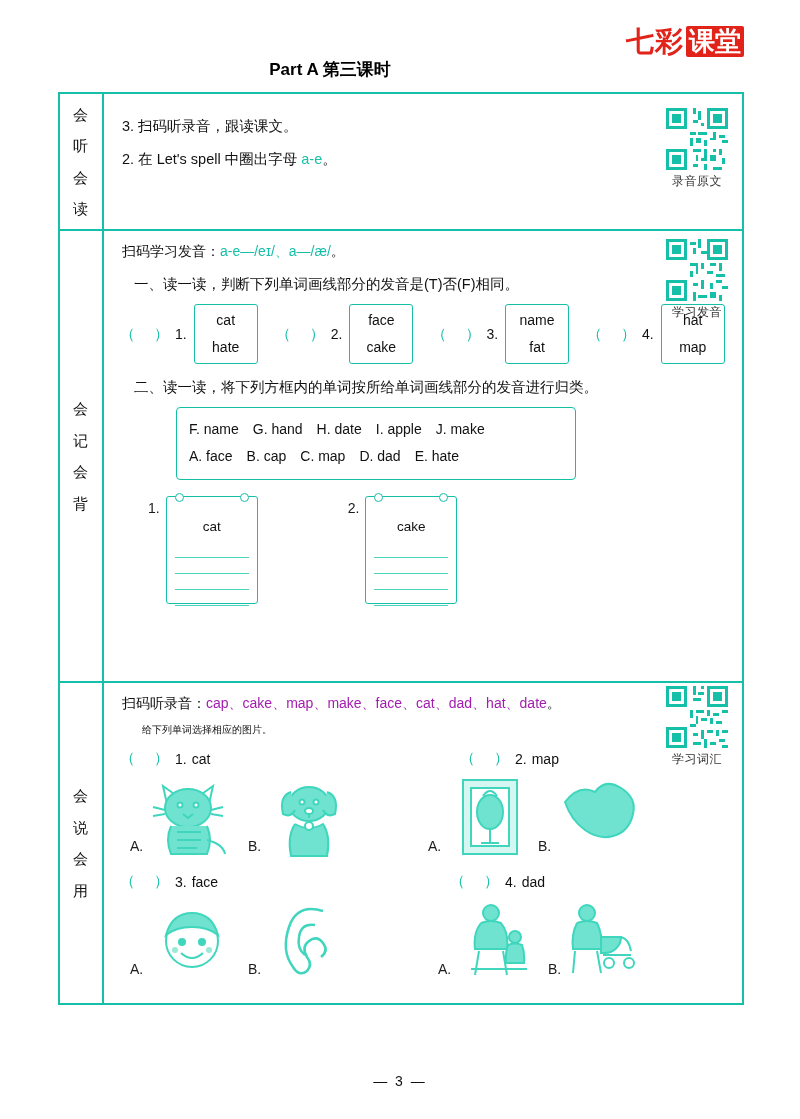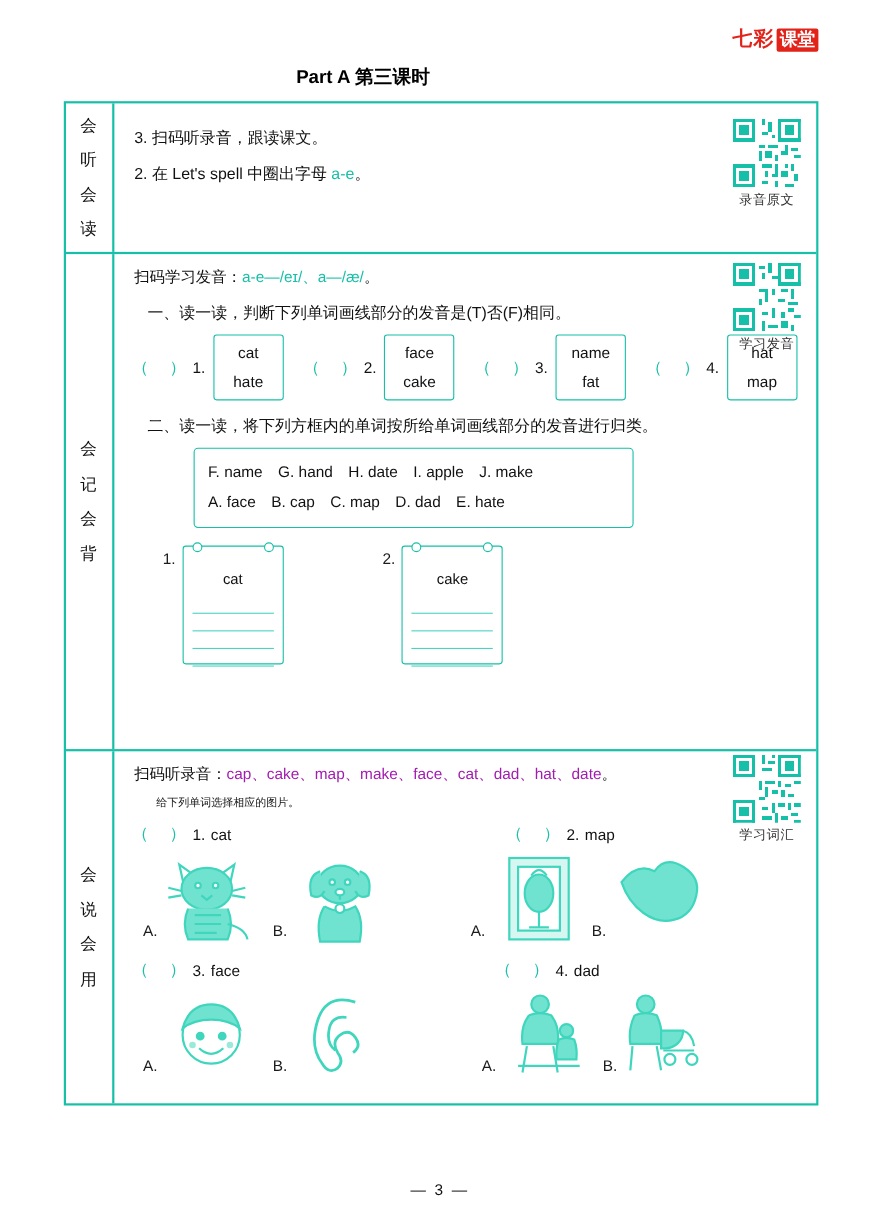--- a/index.html
+++ b/index.html
@@ -25,29 +25,29 @@
   .logo {
     position: absolute;
     top: 26px;
     right: 56px;
     display: flex;
     align-items: center;
     font-family: "DejaVu Sans", sans-serif;
   }
   .logo-red {
     color: #e2231a;
-    font-size: 18px;
+    font-size: 28px;
     font-weight: bold;
     letter-spacing: 1px;
     line-height: 1;
   }
   .logo-box {
     background: #e2231a;
     color: #ffffff;
-    font-size: 16px;
+    font-size: 26px;
     font-weight: bold;
     padding: 2px 3px;
     margin-left: 2px;
     line-height: 1.05;
     border-radius: 2px;
   }
 
   
   .doc-title {
     position: absolute;

